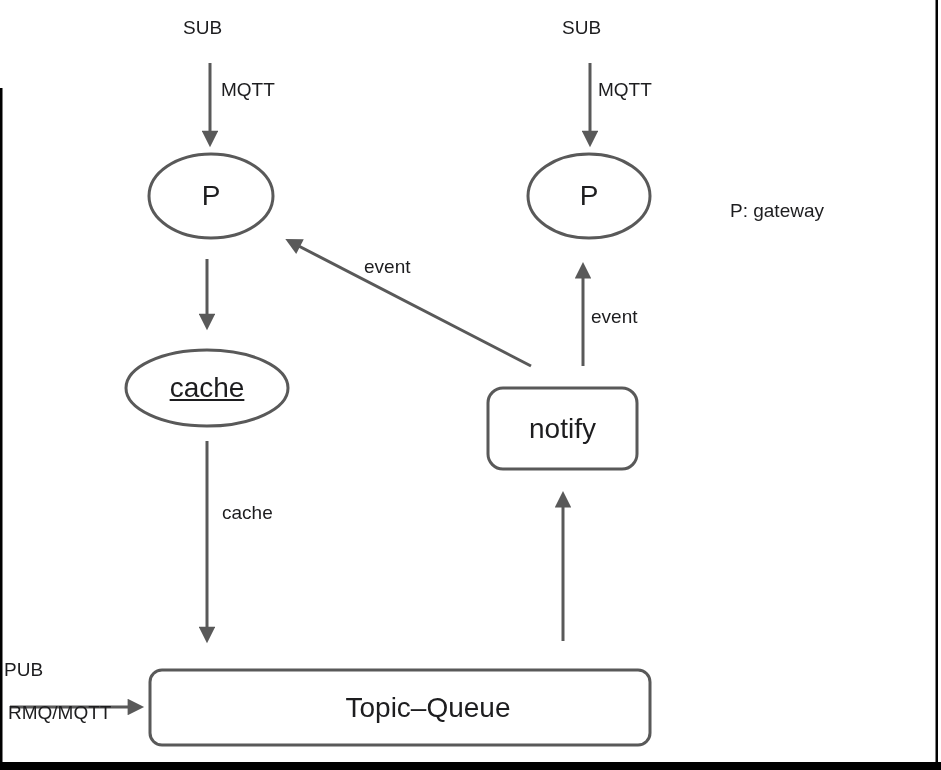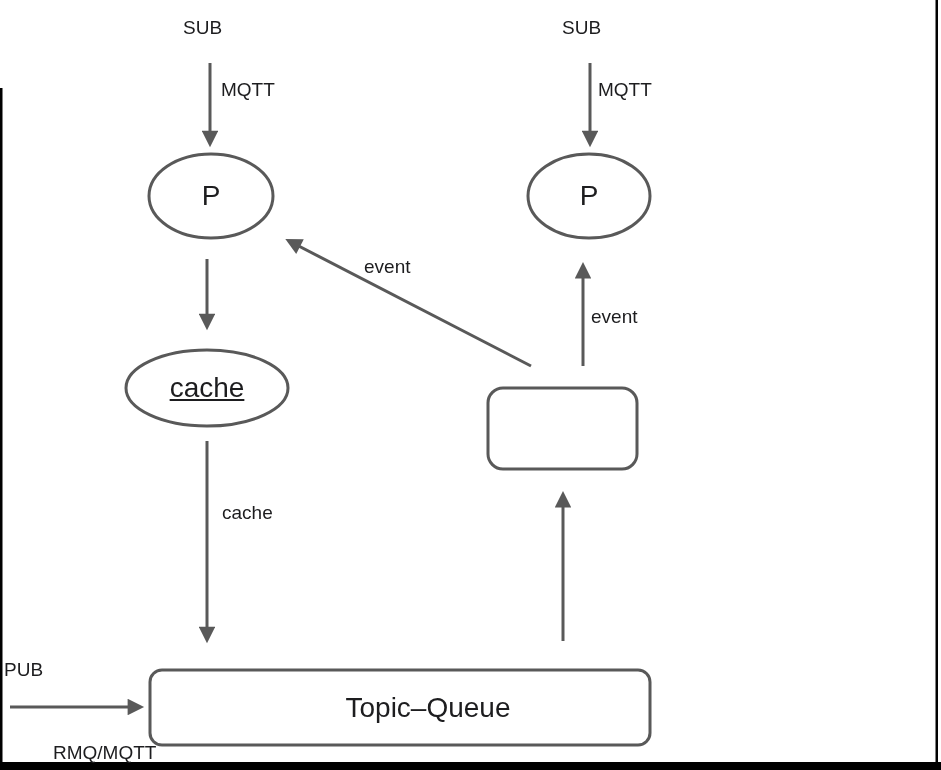--- a/index.html
+++ b/index.html
@@ -68,26 +68,28 @@
     <line class="arrow" x1="207" y1="441" x2="207" y2="639" marker-end="url(#ah)"></line>
     <line class="arrow" x1="10" y1="707" x2="140" y2="707" marker-end="url(#ah)"></line>
     <line class="arrow" x1="563" y1="641" x2="563" y2="495" marker-end="url(#ah)"></line>
     <line class="arrow" x1="583" y1="366" x2="583" y2="266" marker-end="url(#ah)"></line>
     <line class="arrow" x1="531" y1="366" x2="289" y2="241" marker-end="url(#ah)"></line>
   </svg>
 
   <div class="node-label" style="left:149px; top:154px; width:124px; height:84px;">P</div>
   <div class="node-label" style="left:528px; top:154px; width:122px; height:84px;">P</div>
   <div class="node-label" style="left:126px; top:350px; width:162px; height:76px;text-decoration:underline;">cache</div>
+  <div class="node-label" style="left:488px; top:388px; width:149px; height:81px;">notify</div>
   <div class="node-label" style="left:150px; top:670px; width:556px; height:75px;">Topic–Queue</div>
 
   <div class="label" style="left:183px; top:17px;">SUB</div>
   <div class="label" style="left:562px; top:17px;">SUB</div>
   <div class="label" style="left:221px; top:79px;">MQTT</div>
   <div class="label" style="left:598px; top:79px;">MQTT</div>
   <div class="label" style="left:364px; top:256px;">event</div>
   <div class="label" style="left:591px; top:306px;">event</div>
   <div class="label" style="left:222px; top:502px;">cache</div>
   <div class="label" style="left:4px; top:659px;">PUB</div>
-  <div class="label" style="left:8px; top:742px;margin-left:45px;">RMQ/MQTT</div>
+  <div class="label" style="left:8px; top:702px;">RMQ/MQTT</div>
 
+  <div class="label" style="left:730px; top:200px;">P: gateway</div>
 
 </div>
 
 </body></html>

